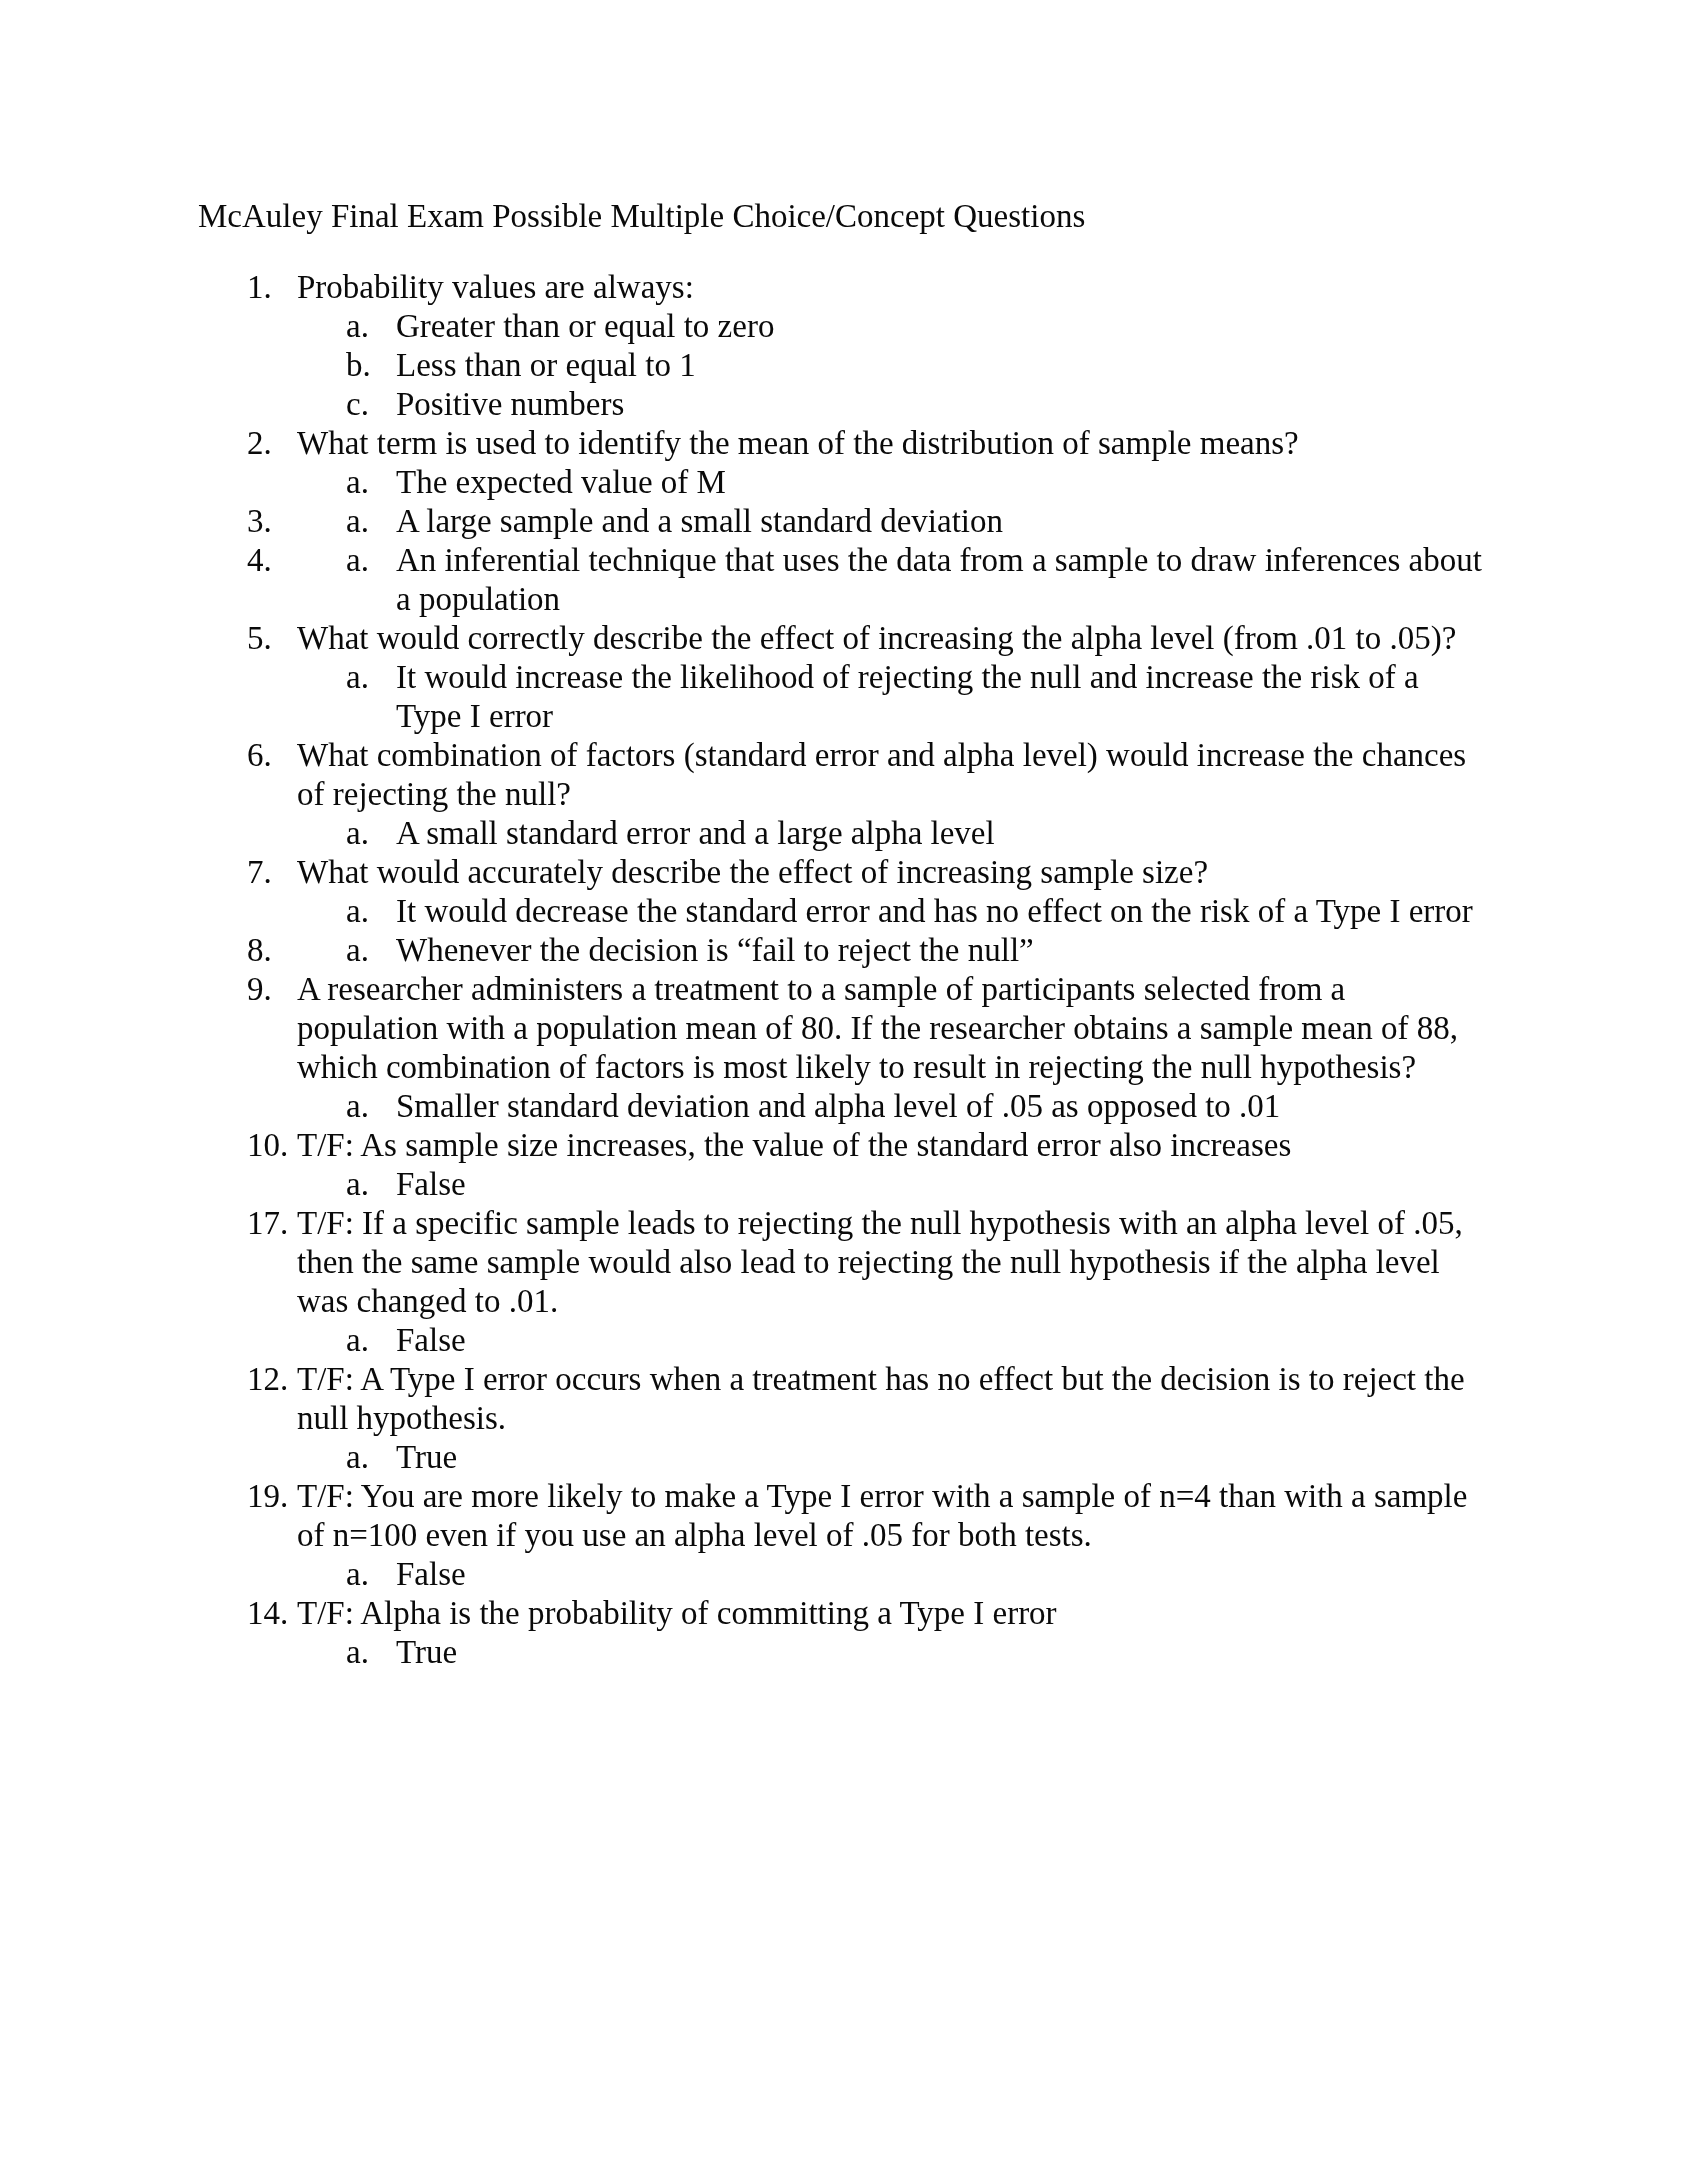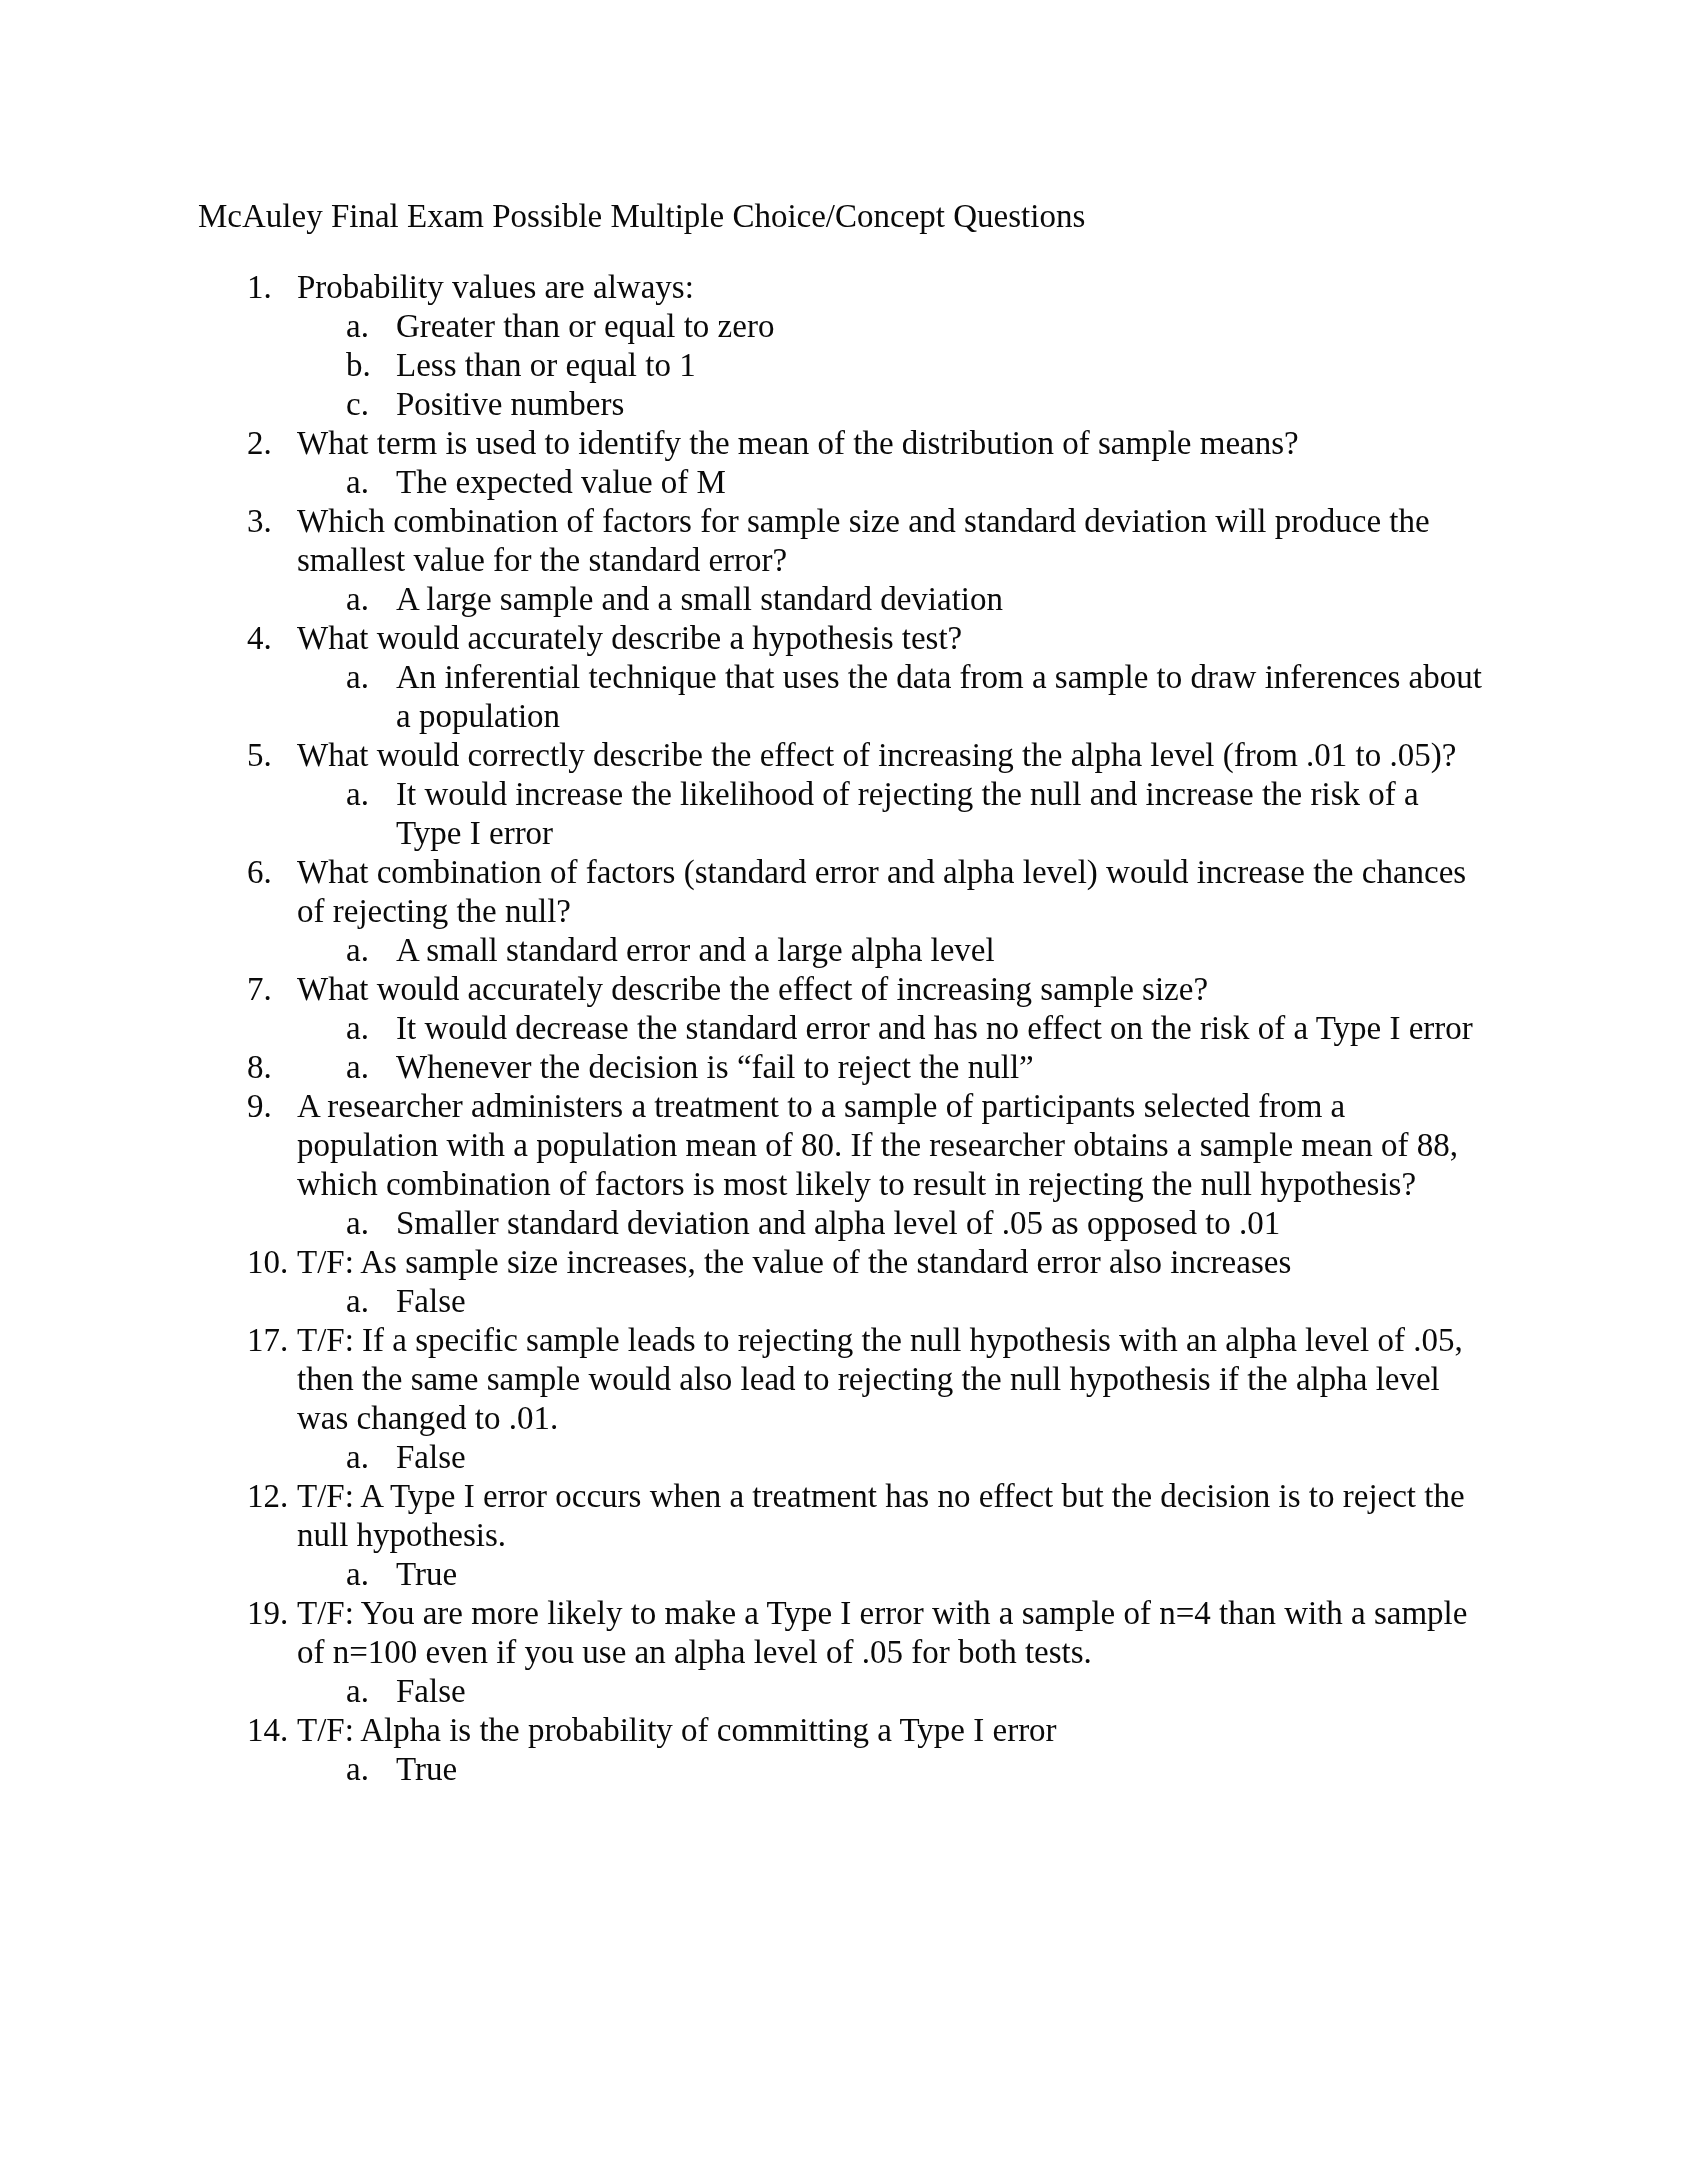--- a/index.html
+++ b/index.html
@@ -72,28 +72,28 @@
   </div>
 
   <div class="q">
     <span class="q-num">2.</span><span>What term is used to identify the mean of the distribution of sample means?</span>
     <div class="a">
       <span class="a-label">a.</span><span>The expected value of M</span>
     </div>
   </div>
 
   <div class="q">
-    <span class="q-num">3.</span><span>Which combination of factors for sample size and standard deviation will produce the smallest value for the standard error?</span>
+    <span class="q-num">3.</span>
     <div class="a">
       <span class="a-label">a.</span><span>A large sample and a small standard deviation</span>
     </div>
   </div>
 
   <div class="q">
-    <span class="q-num">4.</span><span>What would accurately describe a hypothesis test?</span>
+    <span class="q-num">4.</span>
     <div class="a">
       <span class="a-label">a.</span><span>An inferential technique that uses the data from a sample to draw inferences about a population</span>
     </div>
   </div>
 
   <div class="q">
     <span class="q-num">5.</span><span>What would correctly describe the effect of increasing the alpha level (from .01 to .05)?</span>
     <div class="a">
       <span class="a-label">a.</span><span>It would increase the likelihood of rejecting the null and increase the risk of a Type I error</span>
     </div>

